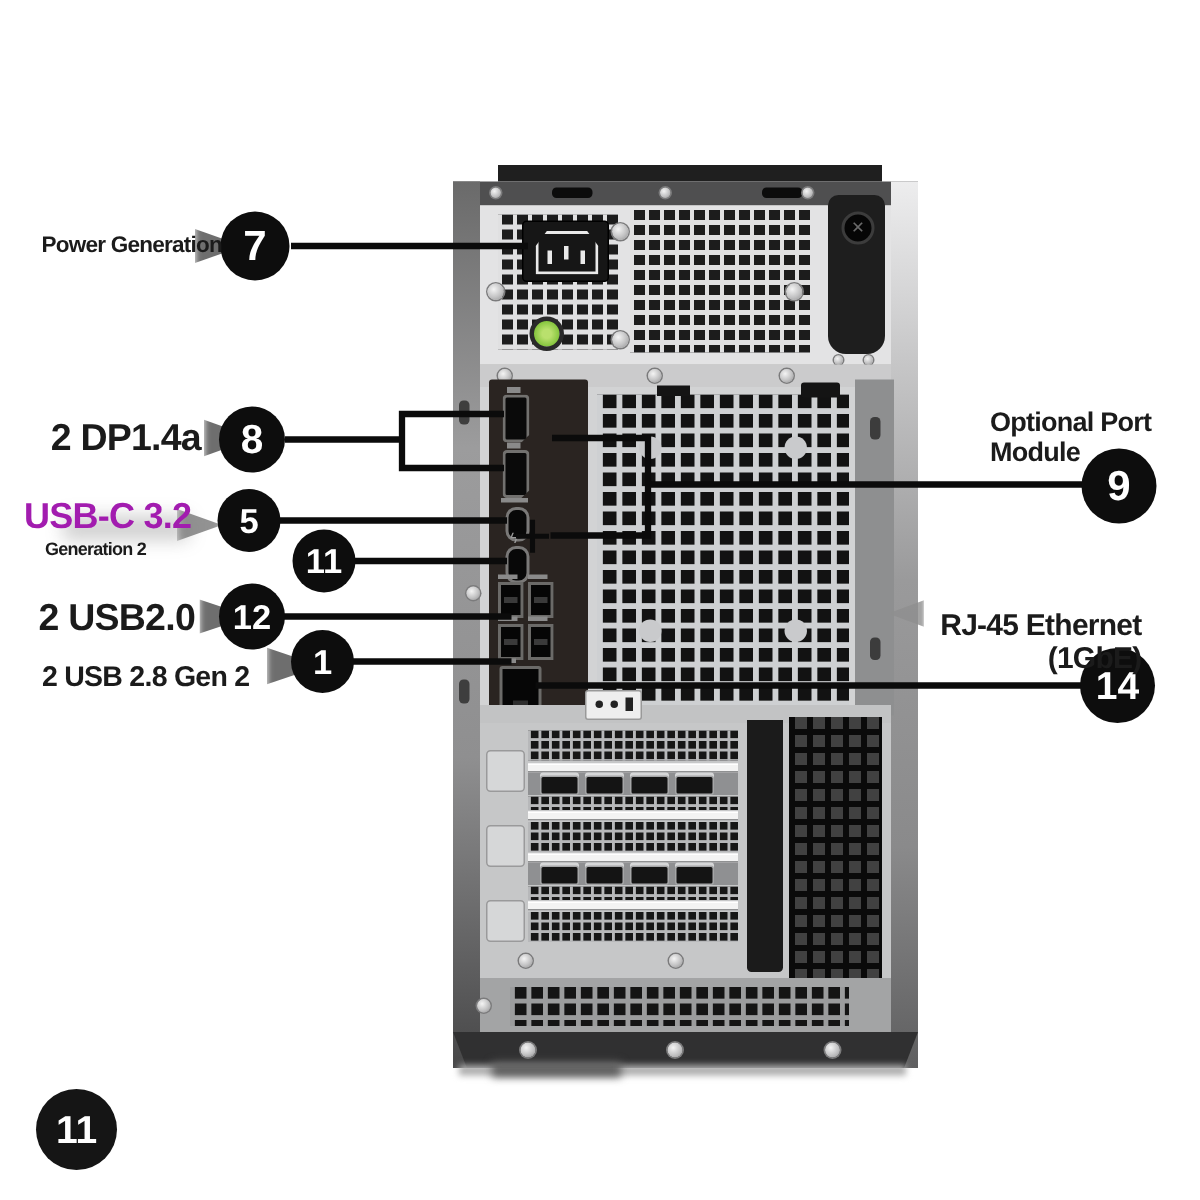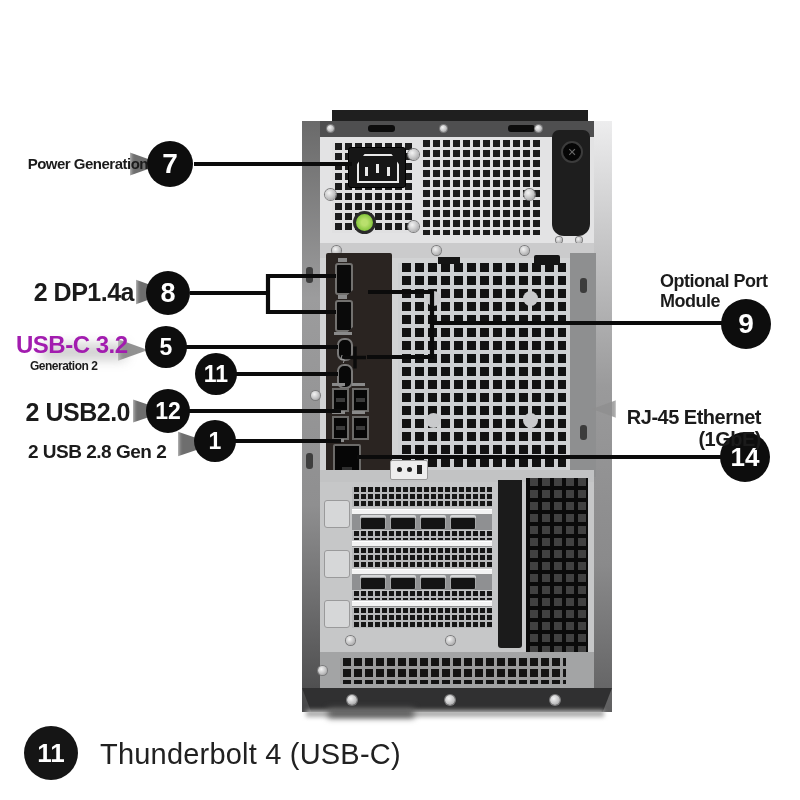--- a/index.html
+++ b/index.html
@@ -229,15 +229,14 @@
   <div class="lbl" style="left:16px;top:156px;width:132px;font-size:15px;text-align:right;">Power Generation</div>
   <div class="lbl" style="left:16px;top:279px;width:118px;font-size:25px;text-align:right;">2 DP1.4a</div>
   <div class="lbl" style="left:660px;top:272px;width:170px;font-size:18px;text-align:left;">Optional Port Module</div>
   <div class="lbl" style="left:16px;top:332px;width:122px;font-size:24px;color:#a21caf;">USB-C 3.2</div>
   <div class="lbl" style="left:30px;top:360px;font-size:12px;">Generation 2</div>
   <div class="lbl" style="left:14px;top:399px;width:116px;font-size:25px;text-align:right;">2 USB2.0</div>
   <div class="lbl" style="left:28px;top:442px;font-size:19px;">2 USB 2.8 Gen 2</div>
   <div class="lbl" style="left:565px;top:406px;width:196px;font-size:20px;text-align:right;">RJ-45 Ethernet (1GbE)</div>
 
   <div class="cap-num">11</div>
-  <div class="cap-text">Thunderbolt 4 (USB-C)</div>
 
 </div>
 
 </body></html>

